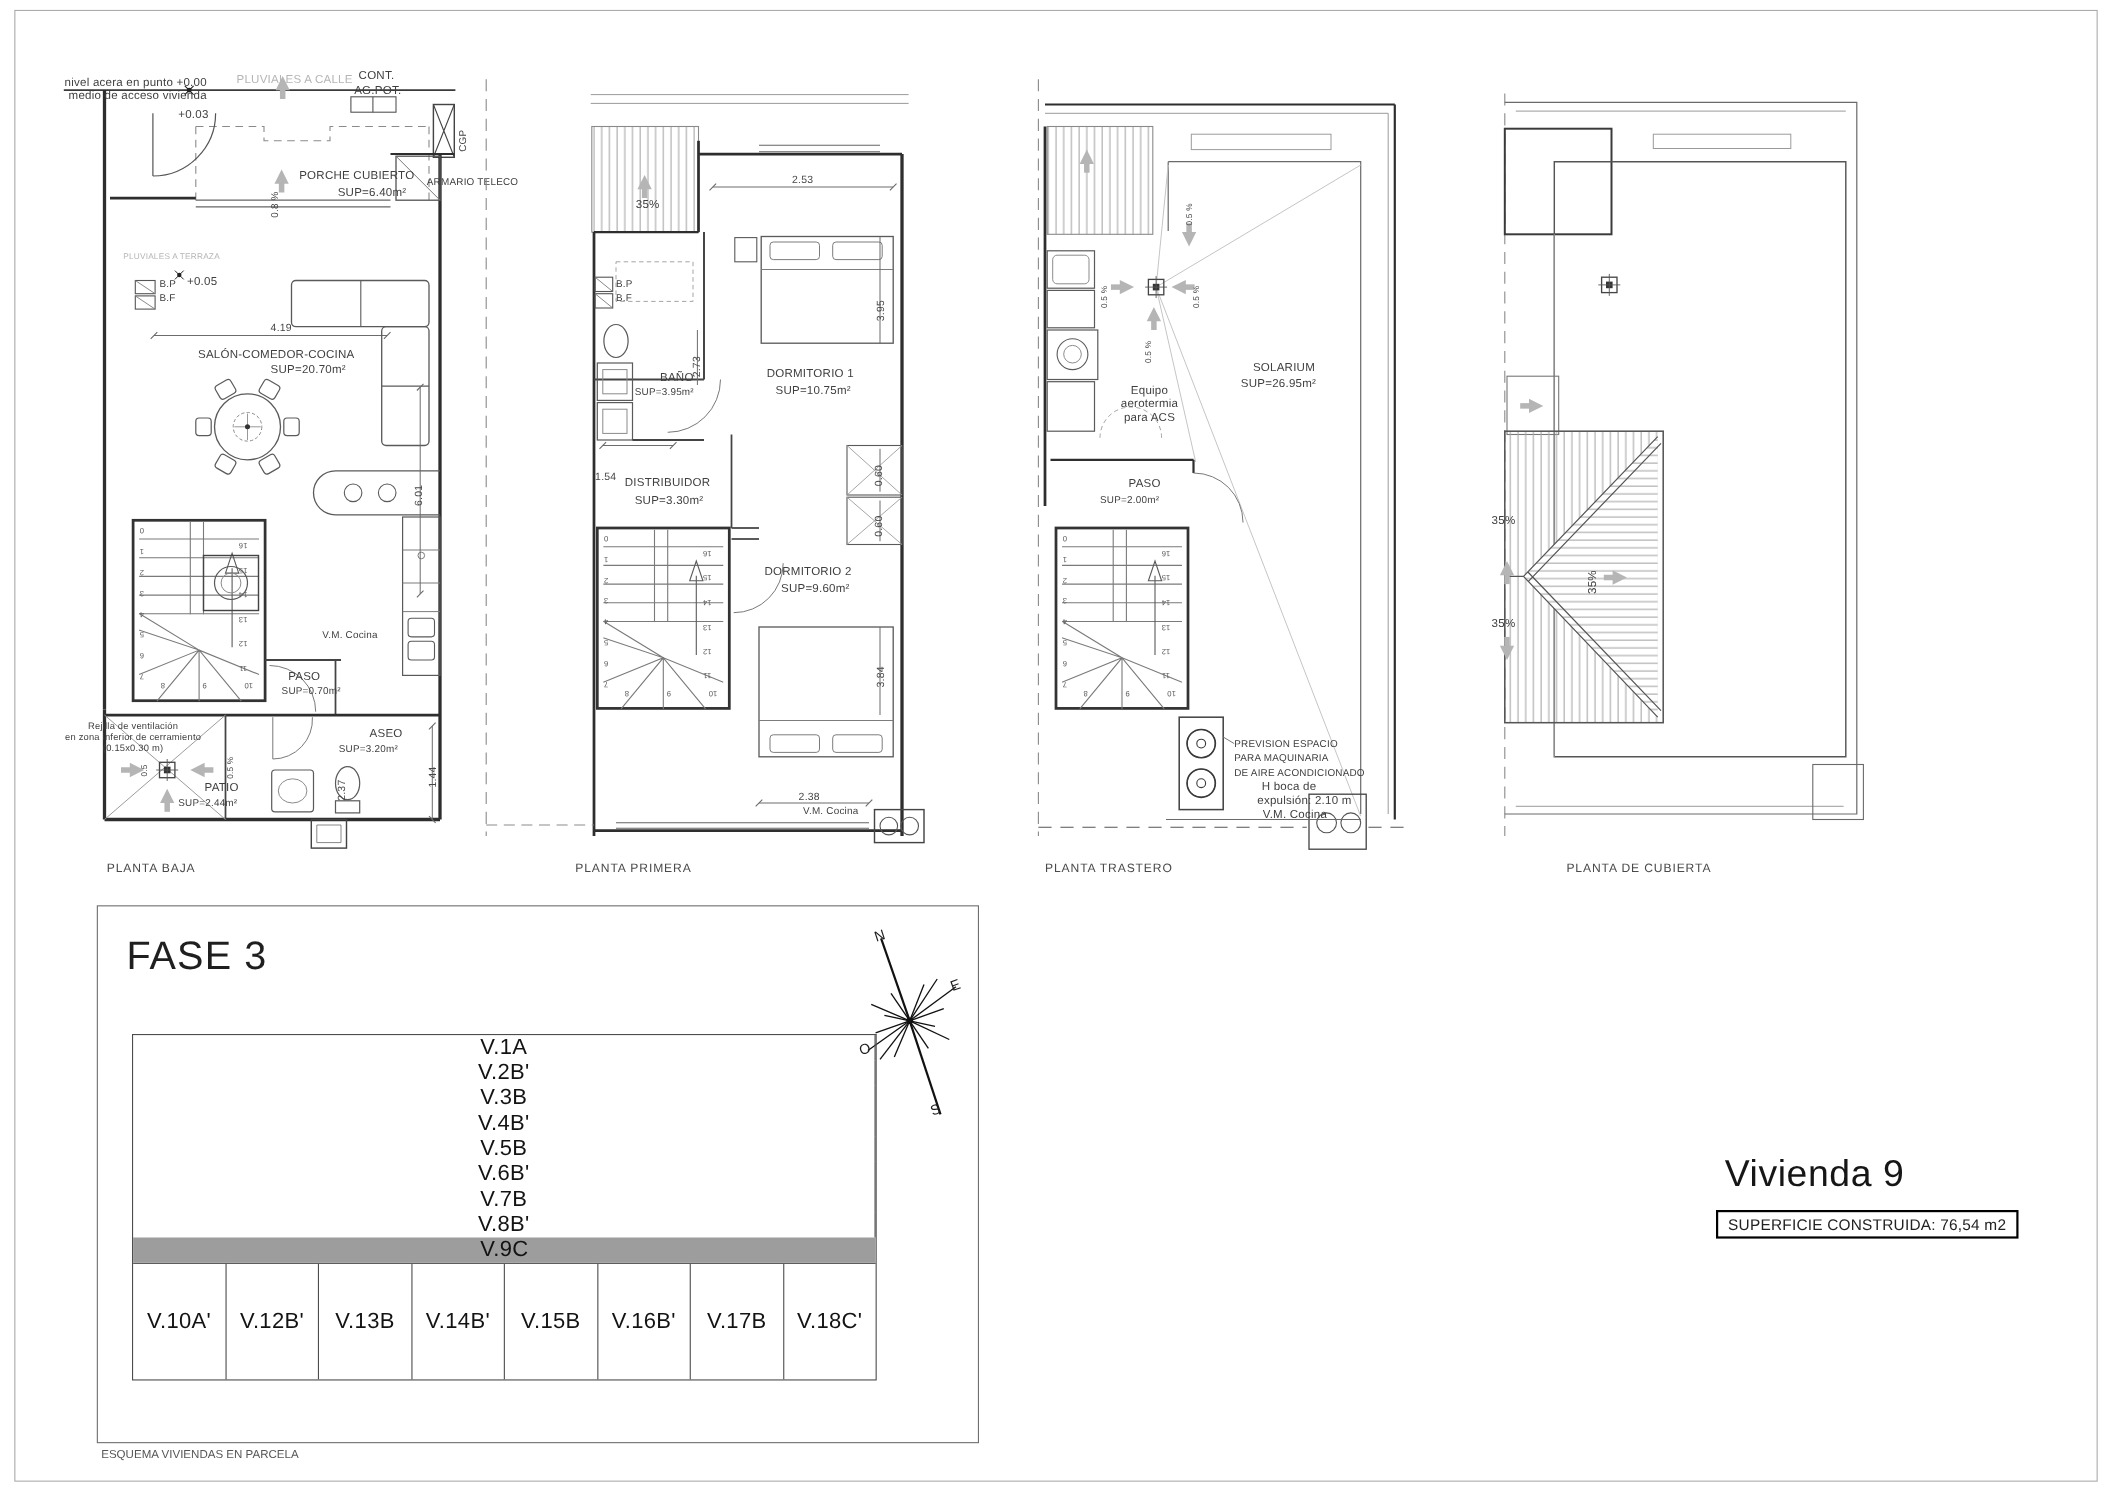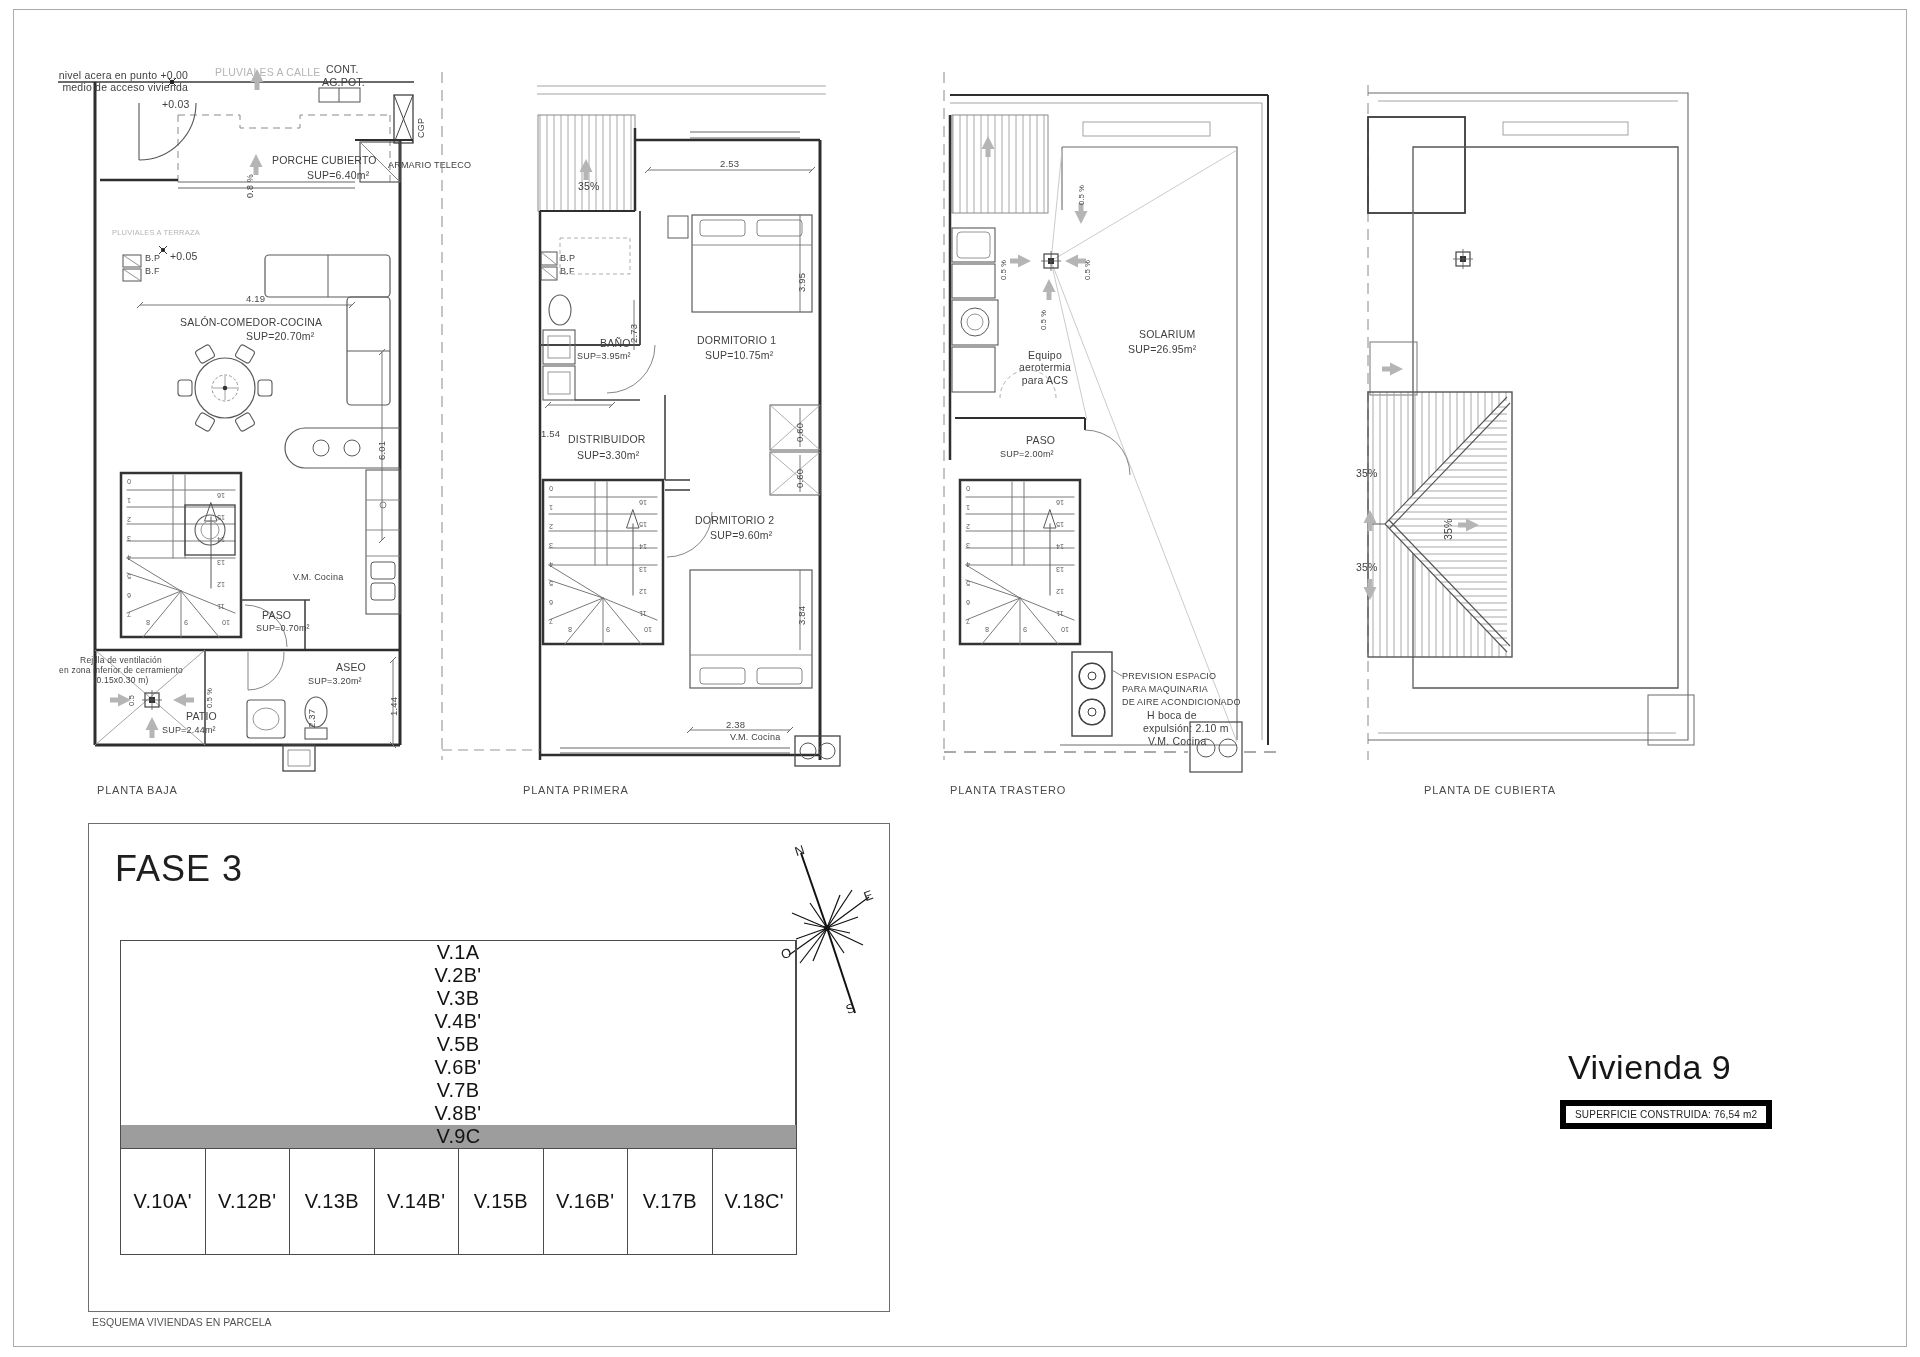--- a/index.html
+++ b/index.html
@@ -25,21 +25,21 @@
   .fase-title{position:absolute;left:115px;top:848px;font-size:36px;letter-spacing:1px;color:#1f1f1f;}
   .caption{position:absolute;left:92px;top:1316px;font-size:10.5px;color:#555;}
   .grid{position:absolute;left:120px;top:940px;width:675px;height:313px;border:1px solid #4c4c4c;display:flex;flex-direction:column;}
   .grow{display:flex;flex:1;}
   .grow.first{border-bottom:1px solid #4c4c4c;flex-basis:158px;flex-grow:0;flex-shrink:0;flex-direction:column;}
   .cell{flex:1;border-right:1px solid #4c4c4c;display:flex;align-items:center;justify-content:center;
         font-size:20px;letter-spacing:.3px;color:#131313;}
   .cell:last-child{border-right:none;}
   .compass-letter{position:absolute;font-size:13px;color:#1d1d1d;}
   .viv-title{position:absolute;left:1568px;top:1048px;font-size:34px;color:#161616;letter-spacing:.5px;}
-  .viv-box{position:absolute;left:1560px;top:1100px;border:6px solid #000000;padding:3px 9px;font-size:10px;color:#222;letter-spacing:.2px;}
+  .viv-box{position:absolute;left:1560px;top:1100px;border:2px solid #000000;padding:3px 9px;font-size:14px;color:#222;letter-spacing:.2px;}
 </style>
 </head>
 <body>
 
 <div id="canvas">
   <div class="frame"></div>
 
   <svg style="left:20px;top:45px;" width="400" height="760" viewBox="20 45 400 760">
     <defs>
       <pattern id="vhatch" width="7" height="10" patternUnits="userSpaceOnUse">

